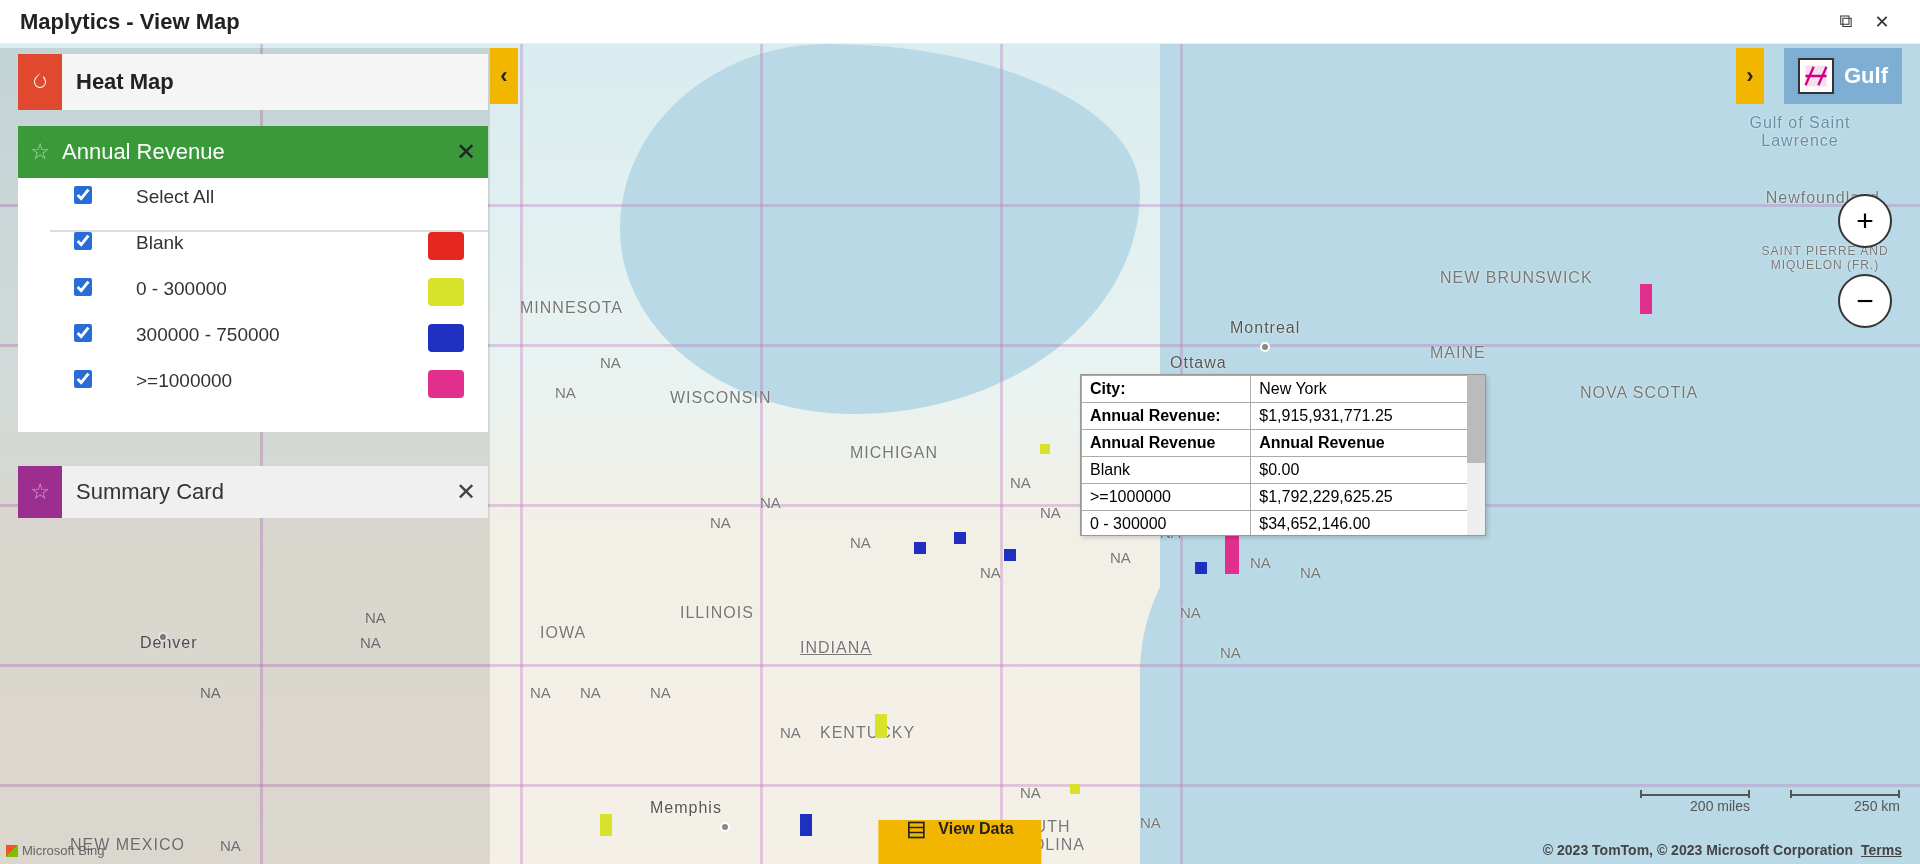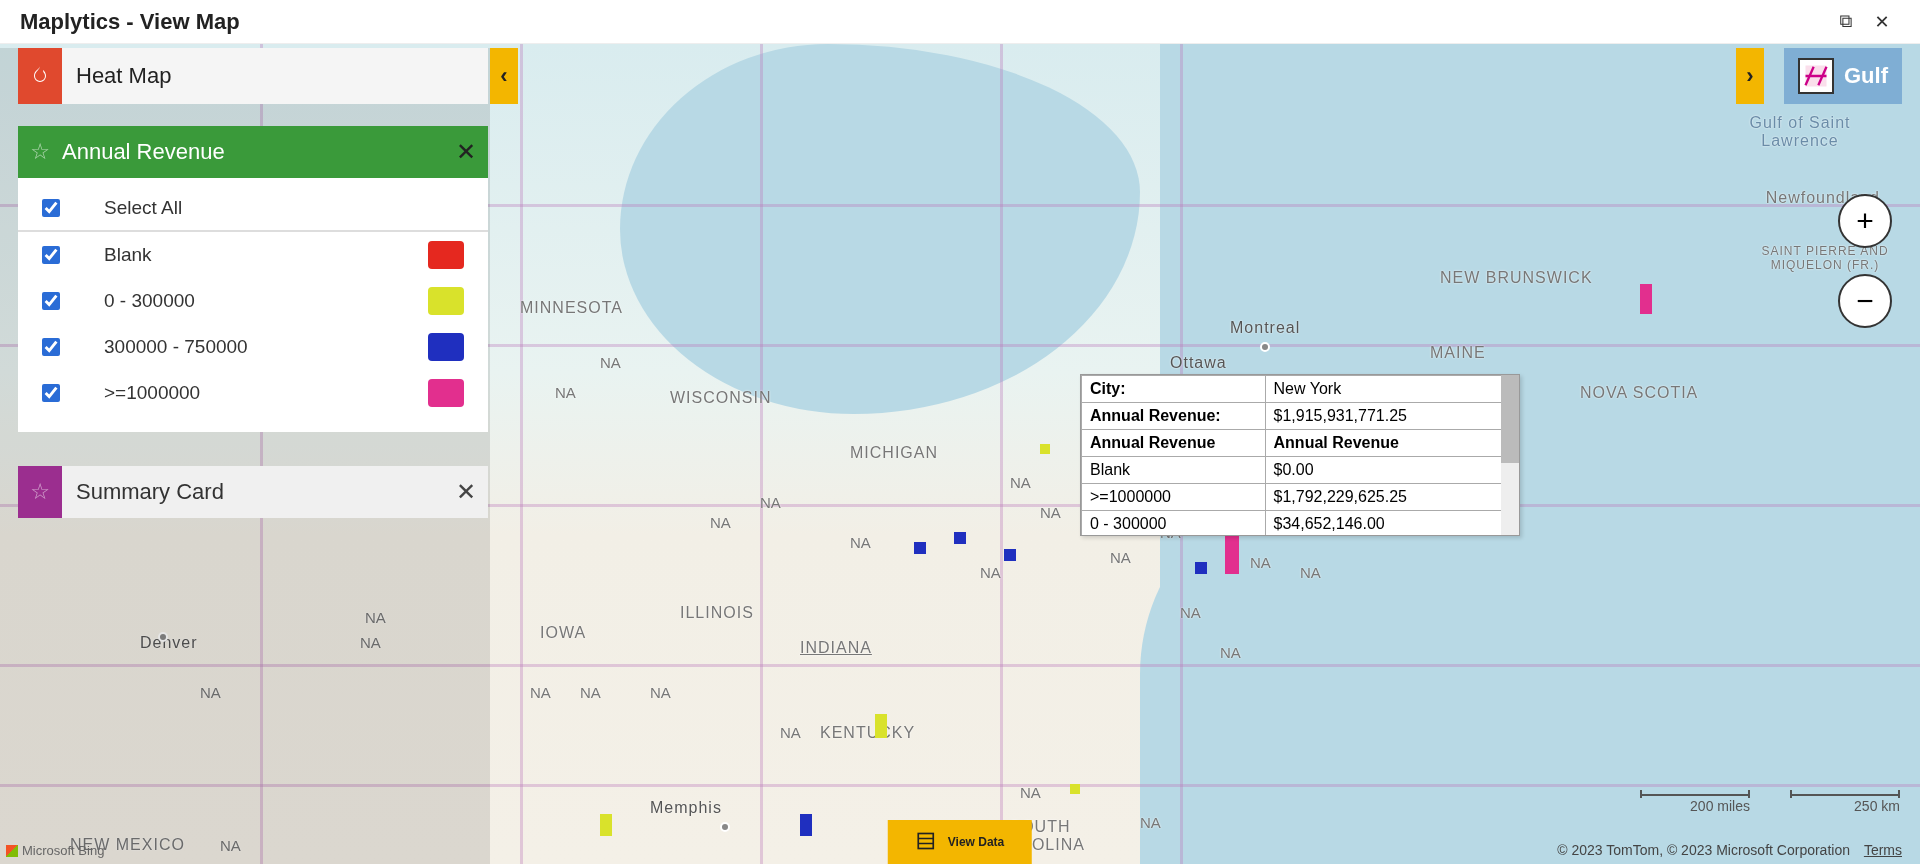--- a/index.html
+++ b/index.html
@@ -15,33 +15,33 @@
 .map-canvas .water { position: absolute; background: #b8d9e5; }
 .map-canvas .land-label { position: absolute; color: #777; font-size: 16px; letter-spacing: 1px; text-shadow: 0 0 2px #fff; }
 .map-canvas .city-dot { position: absolute; width: 10px; height: 10px; border-radius: 50%; background: #888; border: 2px solid #fff; }
 .map-canvas .na { position: absolute; color: #777; font-size: 15px; text-shadow: 0 0 2px #fff; }
 .map-canvas .road { position: absolute; background: rgba(186,120,186,0.35); }
 .map-canvas .marker { position: absolute; }
 
 .left-panel { position: absolute; top: 4px; left: 18px; width: 470px; z-index: 20; }
 .panel-overlay { position: absolute; top: 4px; left: 0; width: 490px; height: 100%; background: rgba(0,0,0,0.10); z-index: 10; pointer-events: none; }
 
-.panel-header { display: flex; height: 68px; }
+.panel-header { display: flex; align-items: center; height: 68px; font-weight: bold; }
 .panel-header .hicon { width: 44px; height: 56px; display: flex; align-items: center; justify-content: center; color: #fff; font-size: 22px; }
 .panel-header .htitle { flex: 1; background: #f5f5f5; height: 56px; display: flex; align-items: center; padding: 0 14px; font-size: 22px; color: #222; }
 
 .hicon.orange { background: #e0492e; }
 
 .section-header { display: flex; align-items: center; height: 52px; background: #3a9a3a; color: #fff; margin-top: 10px; position: relative; }
 .section-header .star { width: 44px; text-align: center; font-size: 22px; color: rgba(255,255,255,0.6); }
 .section-header .stitle { font-size: 22px; }
 .section-header .sclose { position: absolute; right: 12px; font-size: 24px; color: #222; cursor: pointer; }
 
 .filter-list { background: #fff; padding: 8px 0 16px; }
-.filter-row { display: flex; align-items: center; height: 46px; padding: 0 24px; }
+.filter-row { display: flex; align-items: flex-start; height: 46px; padding: 0 24px; margin-left: 32px; }
 .filter-row.selectall { border-bottom: 2px solid #ddd; }
 .filter-row input[type=checkbox] { width: 18px; height: 18px; accent-color: #2a6cd6; cursor: pointer; }
 .filter-row .flabel { margin-left: 44px; font-size: 19px; color: #333; flex: 1; }
 .filter-row .swatch { width: 36px; height: 28px; border-radius: 4px; }
 
 .summary-header { display: flex; align-items: center; height: 52px; background: #f0f0f0; position: relative; margin-top: 34px; }
 .summary-header .star2 { width: 44px; height: 52px; display: flex; align-items: center; justify-content: center; background: #9b2e8f; color: rgba(255,255,255,0.55); font-size: 22px; }
 .summary-header .sumtitle { margin-left: 14px; font-size: 22px; color: #333; }
 .summary-header .sumclose { position: absolute; right: 12px; font-size: 24px; color: #444; cursor: pointer; }
 
@@ -55,27 +55,27 @@
 
 .zoom-controls { position: absolute; right: 28px; top: 150px; z-index: 21; }
 .zoom-btn { width: 54px; height: 54px; border-radius: 50%; border: 2px solid #333; background: #fff; display: flex; align-items: center; justify-content: center; font-size: 30px; margin-bottom: 26px; cursor: pointer; }
 
 .scale-bar { position: absolute; right: 20px; bottom: 50px; display: flex; gap: 40px; font-size: 14px; color: #555; z-index: 15; }
 .scale-seg { border-top: 2px solid #555; padding-top: 2px; min-width: 110px; text-align: right; position: relative; }
 .scale-seg::before, .scale-seg::after { content: ""; position: absolute; top: -6px; width: 2px; height: 8px; background: #555; }
 .scale-seg::before { left: 0; } .scale-seg::after { right: 0; }
 
 .attribution { position: absolute; right: 18px; bottom: 6px; font-size: 14px; color: #444; z-index: 15; }
-.attribution span { margin-left: 10px; }
+.attribution span { margin-left: 4px; font-weight: bold; }
 .bing-logo { position: absolute; left: 6px; bottom: 6px; font-size: 13px; color: #666; z-index: 15; display:flex; align-items:center; gap:4px;}
 .bing-logo .sq { width:12px; height:12px; background: linear-gradient(135deg,#f35325 0 50%,#81bc06 50% 100%);}
 
-.view-data { position: absolute; left: 50%; transform: translateX(-50%); bottom: 0; background: #f3b600; height: 44px; padding: 0 28px; display: flex; align-items: center; gap: 12px; font-size: 12px; font-weight: 600; color: #222; cursor: pointer; z-index: 22; }
-
-.tooltip { position: absolute; top: 330px; left: 1080px; width: 440px; background: #fff; border: 1px solid #999; z-index: 25; font-size: 16px; box-shadow: 2px 2px 4px rgba(0,0,0,0.15);}
+.view-data { position: absolute; left: 50%; transform: translateX(-50%); bottom: 0; background: #f3b600; height: 44px; padding: 0 28px; display: flex; align-items: flex-start; gap: 12px; font-size: 16px; font-weight: 600; color: #222; cursor: pointer; z-index: 22; }
+
+.tooltip { position: absolute; top: 330px; left: 1080px; width: 406px; background: #fff; border: 1px solid #999; z-index: 25; font-size: 16px; box-shadow: 2px 2px 4px rgba(0,0,0,0.15);}
 .tooltip .tt-body { max-height: 160px; overflow: hidden; }
 .tooltip table { width: 100%; border-collapse: collapse; }
 .tooltip td, .tooltip th { border: 1px solid #aaa; padding: 4px 8px; text-align: left; }
 .tooltip .kv td:first-child { font-weight: 700; width: 42%; }
 .tooltip th { font-weight: 700; background: #fff; }
 .tooltip .tt-scroll { position: absolute; right: 0; top: 0; bottom: 0; width: 18px; background: #eee; }
 .tooltip .tt-thumb { position: absolute; right: 0; top: 0; width: 18px; height: 55%; background: #bbb; }
 
 svg.mt-svg { width: 28px; height: 28px; }
 </style>

